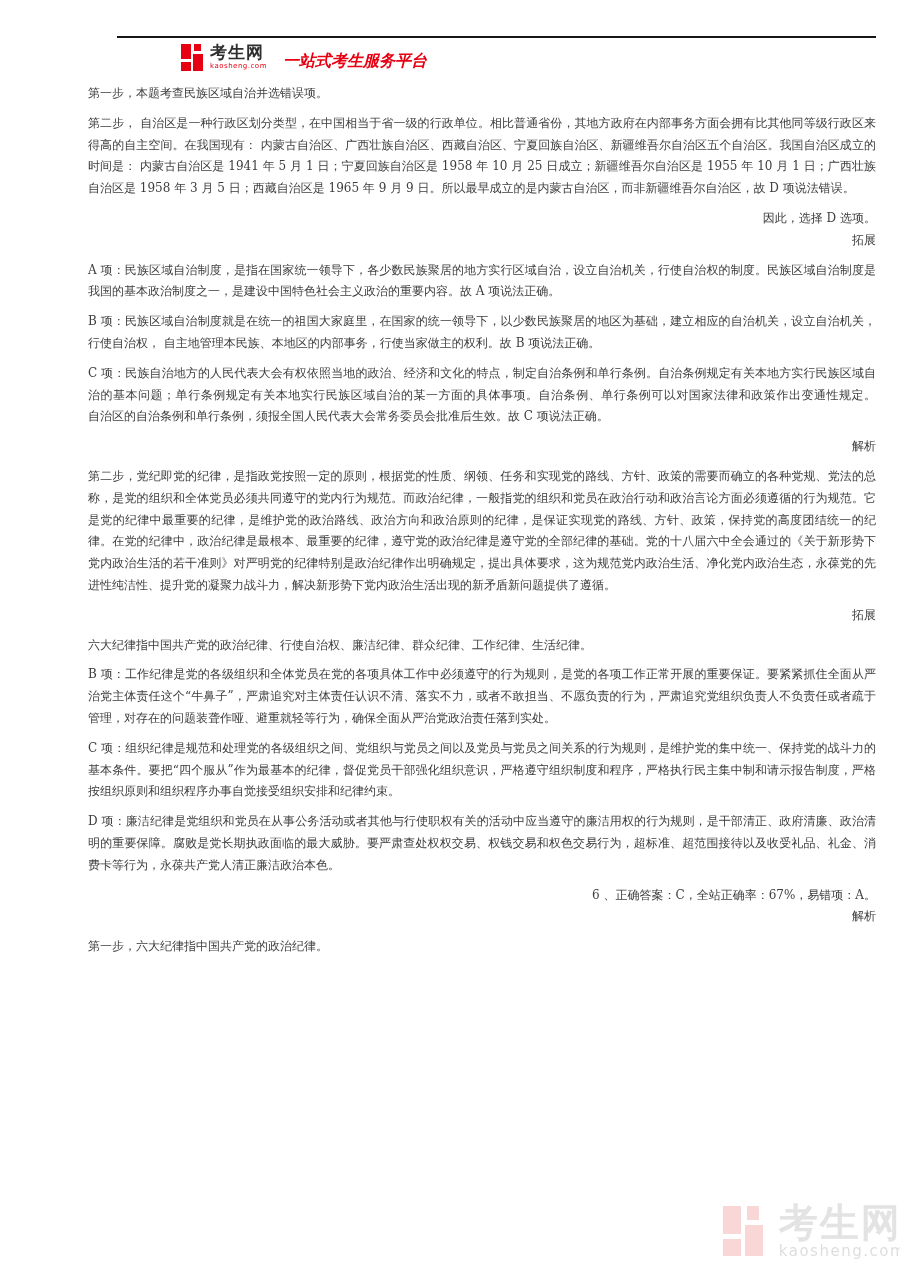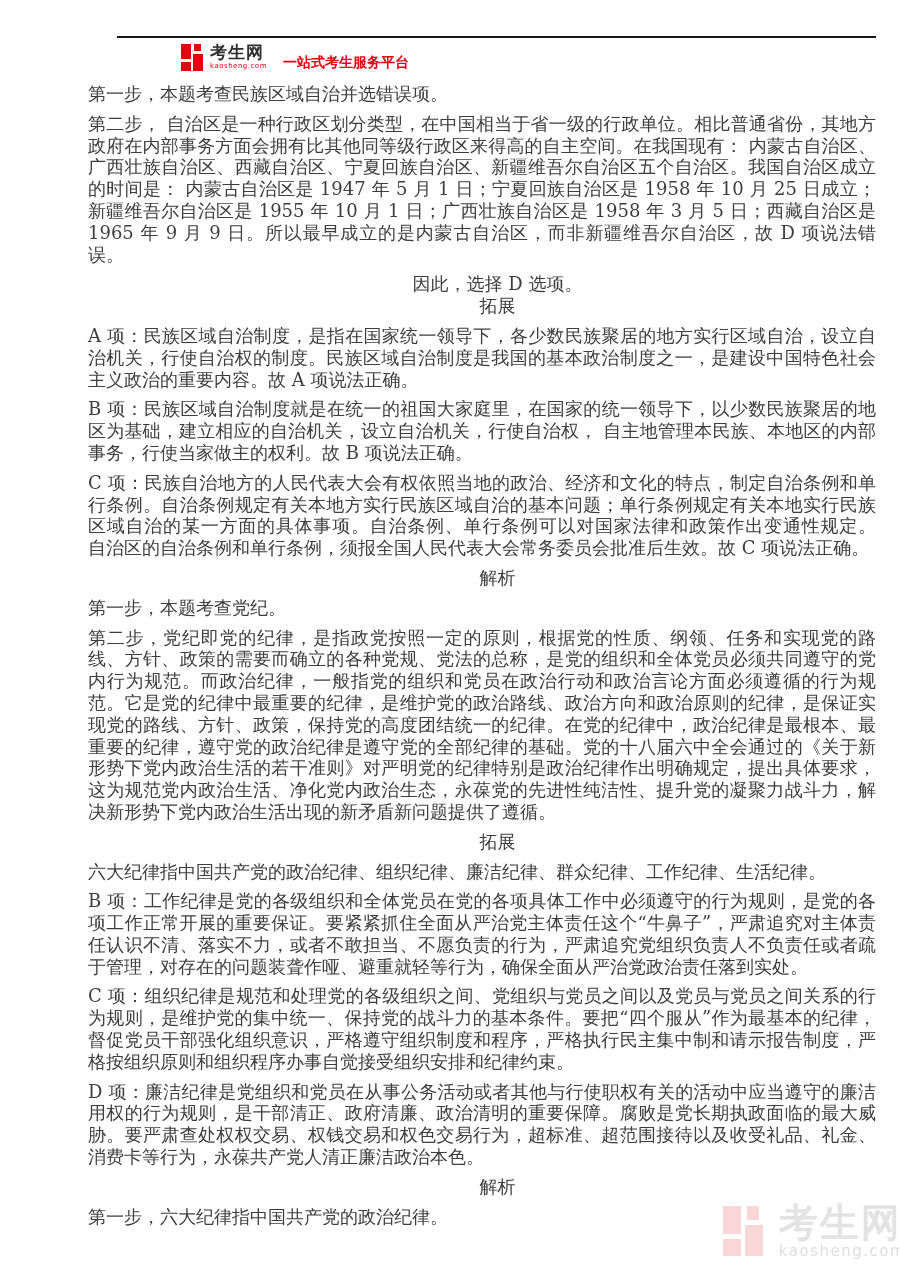--- a/index.html
+++ b/index.html
@@ -21,30 +21,30 @@
   .ks-icon .b3 { left:54%; top:0;   width:28%; height:27%; }
   .ks-icon .b4 { left:50%; top:37%; width:42%; height:63%; }
   .icon-header { width:24px; height:27px; margin-top:1px; }
   .icon-header i { background:#e60012; }
   .logo-textcol { margin-left:5px; display:flex; flex-direction:column; }
   .brand-cn { font-size:17px; font-weight:bold; color:#2e2e2e; letter-spacing:1px; line-height:19px;
               font-family:"DejaVu Sans","Liberation Sans",sans-serif; }
   .brand-domain { font-size:7px; color:#e60012; letter-spacing:0.5px; line-height:8px;
               font-family:"DejaVu Sans","Liberation Sans",sans-serif; }
   .tagline { margin-left:16px; align-self:flex-end; padding-bottom:3px;
-             font-size:14px; font-weight:bold; color:#e60012;
-             font-family:"DejaVu Sans","Liberation Sans",sans-serif; }
+             font-size:16px; font-weight:bold; color:#e60012;
+             font-family:"DejaVu Sans","Liberation Sans",sans-serif;font-style:italic; }
 
   
   .content { margin:8px 55px 0 57px; }
-  .para, .twolines { font-size:18px; line-height:21.8px; text-align:justify; }
+  .para, .twolines { font-size:12px; line-height:21.8px; text-align:justify; }
   .para { margin:8px 0; }
   .para:first-child { margin-top:0; }
   .twolines { margin:8px 0; }
-  .twolines div { text-align:center; }
+  .twolines div { text-align:right; }
 
   
   .watermark { position:absolute; right:25px; bottom:14px; display:flex; align-items:center; }
   .icon-wm { width:44px; height:50px; }
   .icon-wm i { background:#f9d7d7; }
   .wm-textcol { margin-left:12px; display:flex; flex-direction:column; }
   .wm-brand { font-size:39px; line-height:40px; color:#e3e3e3; font-weight:bold; letter-spacing:2px;
               font-family:"DejaVu Sans","Liberation Sans",sans-serif; }
   .wm-domain { font-size:15px; line-height:16px; color:#dedede; letter-spacing:1.5px;
               font-family:"DejaVu Sans","Liberation Sans",sans-serif; }
@@ -66,41 +66,41 @@
       <span class="logo-textcol">
         <span class="brand-cn">考生网</span>
         <span class="brand-domain">kaosheng.com</span>
       </span>
       <span class="tagline">一站式考生服务平台</span>
     </div>
   </header>
 
   <main class="content">
     <p class="para">第一步，本题考查民族区域自治并选错误项。</p>
-    <p class="para">第二步， 自治区是一种行政区划分类型，在中国相当于省一级的行政单位。相比普通省份，其地方政府在内部事务方面会拥有比其他同等级行政区来得高的自主空间。在我国现有： 内蒙古自治区、广西壮族自治区、西藏自治区、宁夏回族自治区、新疆维吾尔自治区五个自治区。我国自治区成立的时间是： 内蒙古自治区是 1947 年 5 月 1 日；宁夏回族自治区是 1958 年 10 月 25 日成立；新疆维吾尔自治区是 1955 年 10 月 1 日；广西壮族自治区是 1958 年 3 月 5 日；西藏自治区是 1965 年 9 月 9 日。所以最早成立的是内蒙古自治区，而非新疆维吾尔自治区，故 D 项说法错误。</p>
+    <p class="para">第二步， 自治区是一种行政区划分类型，在中国相当于省一级的行政单位。相比普通省份，其地方政府在内部事务方面会拥有比其他同等级行政区来得高的自主空间。在我国现有： 内蒙古自治区、广西壮族自治区、西藏自治区、宁夏回族自治区、新疆维吾尔自治区五个自治区。我国自治区成立的时间是： 内蒙古自治区是 1941 年 5 月 1 日；宁夏回族自治区是 1958 年 10 月 25 日成立；新疆维吾尔自治区是 1955 年 10 月 1 日；广西壮族自治区是 1958 年 3 月 5 日；西藏自治区是 1965 年 9 月 9 日。所以最早成立的是内蒙古自治区，而非新疆维吾尔自治区，故 D 项说法错误。</p>
     <div class="twolines">
       <div>因此，选择 D 选项。</div>
       <div>拓展</div>
     </div>
     <p class="para">A 项：民族区域自治制度，是指在国家统一领导下，各少数民族聚居的地方实行区域自治，设立自治机关，行使自治权的制度。民族区域自治制度是我国的基本政治制度之一，是建设中国特色社会主义政治的重要内容。故 A 项说法正确。</p>
     <p class="para">B 项：民族区域自治制度就是在统一的祖国大家庭里，在国家的统一领导下，以少数民族聚居的地区为基础，建立相应的自治机关，设立自治机关，行使自治权， 自主地管理本民族、本地区的内部事务，行使当家做主的权利。故 B 项说法正确。</p>
     <p class="para">C 项：民族自治地方的人民代表大会有权依照当地的政治、经济和文化的特点，制定自治条例和单行条例。自治条例规定有关本地方实行民族区域自治的基本问题；单行条例规定有关本地实行民族区域自治的某一方面的具体事项。自治条例、单行条例可以对国家法律和政策作出变通性规定。　　自治区的自治条例和单行条例，须报全国人民代表大会常务委员会批准后生效。故 C 项说法正确。</p>
     <div class="twolines">
       <div>解析</div>
     </div>
-    <p class="para">第一步，本题考查党纪。</p>
     <p class="para">第二步，党纪即党的纪律，是指政党按照一定的原则，根据党的性质、纲领、任务和实现党的路线、方针、政策的需要而确立的各种党规、党法的总称，是党的组织和全体党员必须共同遵守的党内行为规范。而政治纪律，一般指党的组织和党员在政治行动和政治言论方面必须遵循的行为规范。它是党的纪律中最重要的纪律，是维护党的政治路线、政治方向和政治原则的纪律，是保证实现党的路线、方针、政策，保持党的高度团结统一的纪律。在党的纪律中，政治纪律是最根本、最重要的纪律，遵守党的政治纪律是遵守党的全部纪律的基础。党的十八届六中全会通过的《关于新形势下党内政治生活的若干准则》对严明党的纪律特别是政治纪律作出明确规定，提出具体要求，这为规范党内政治生活、净化党内政治生态，永葆党的先进性纯洁性、提升党的凝聚力战斗力，解决新形势下党内政治生活出现的新矛盾新问题提供了遵循。</p>
     <div class="twolines">
       <div>拓展</div>
     </div>
-    <p class="para">六大纪律指中国共产党的政治纪律、组织纪律、廉洁纪律、群众纪律、工作纪律、生活纪律。</p>
+    <p class="para">六大纪律指中国共产党的政治纪律、行使自治权、廉洁纪律、群众纪律、工作纪律、生活纪律。</p>
     <p class="para">B 项：工作纪律是党的各级组织和全体党员在党的各项具体工作中必须遵守的行为规则，是党的各项工作正常开展的重要保证。要紧紧抓住全面从严治党主体责任这个“牛鼻子”，严肃追究对主体责任认识不清、落实不力，或者不敢担当、不愿负责的行为，严肃追究党组织负责人不负责任或者疏于管理，对存在的问题装聋作哑、避重就轻等行为，确保全面从严治党政治责任落到实处。</p>
     <p class="para">C 项：组织纪律是规范和处理党的各级组织之间、党组织与党员之间以及党员与党员之间关系的行为规则，是维护党的集中统一、保持党的战斗力的基本条件。要把“四个服从”作为最基本的纪律，督促党员干部强化组织意识，严格遵守组织制度和程序，严格执行民主集中制和请示报告制度，严格按组织原则和组织程序办事自觉接受组织安排和纪律约束。</p>
     <p class="para">D 项：廉洁纪律是党组织和党员在从事公务活动或者其他与行使职权有关的活动中应当遵守的廉洁用权的行为规则，是干部清正、政府清廉、政治清明的重要保障。腐败是党长期执政面临的最大威胁。要严肃查处权权交易、权钱交易和权色交易行为，超标准、超范围接待以及收受礼品、礼金、消费卡等行为，永葆共产党人清正廉洁政治本色。</p>
     <div class="twolines">
+      <div>6 、正确答案：C，全站正确率：67%，易错项：A。</div>
       <div>解析</div>
     </div>
     <p class="para">第一步，六大纪律指中国共产党的政治纪律。</p>
   </main>
 
   <div class="watermark">
     <span class="ks-icon icon-wm">
       <i class="b1"></i>
       <i class="b2"></i>
       <i class="b3"></i>

